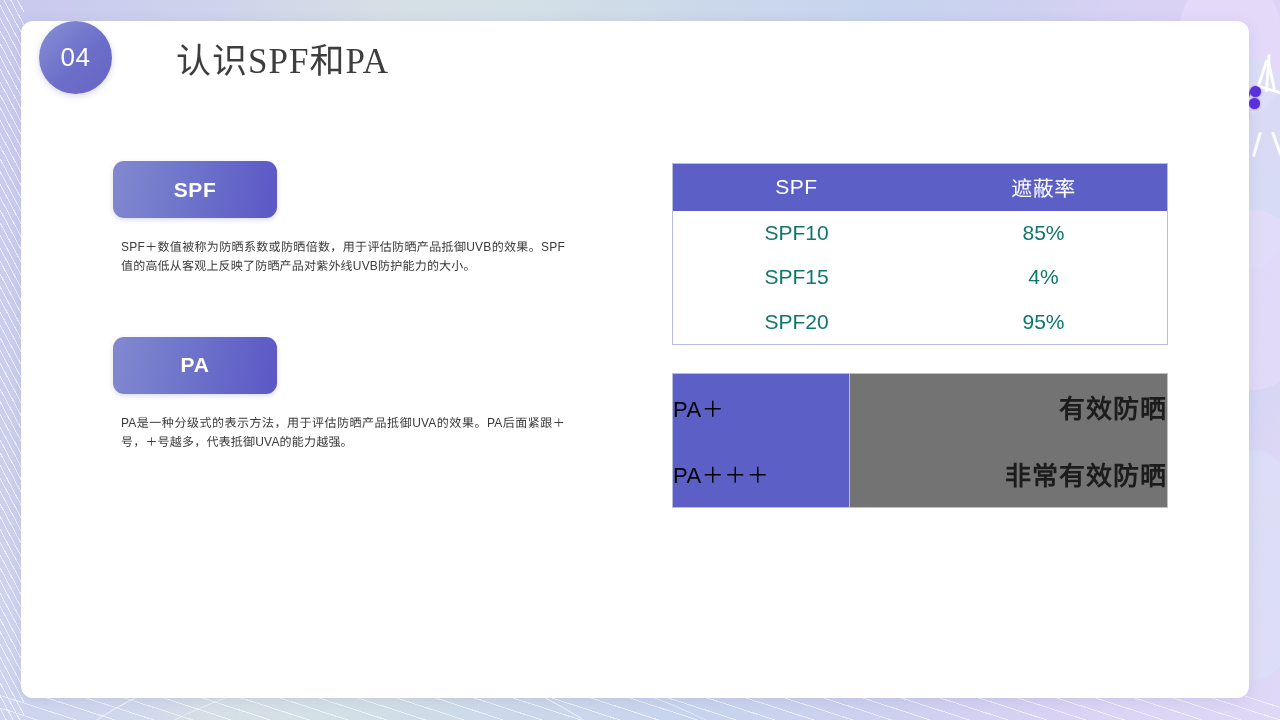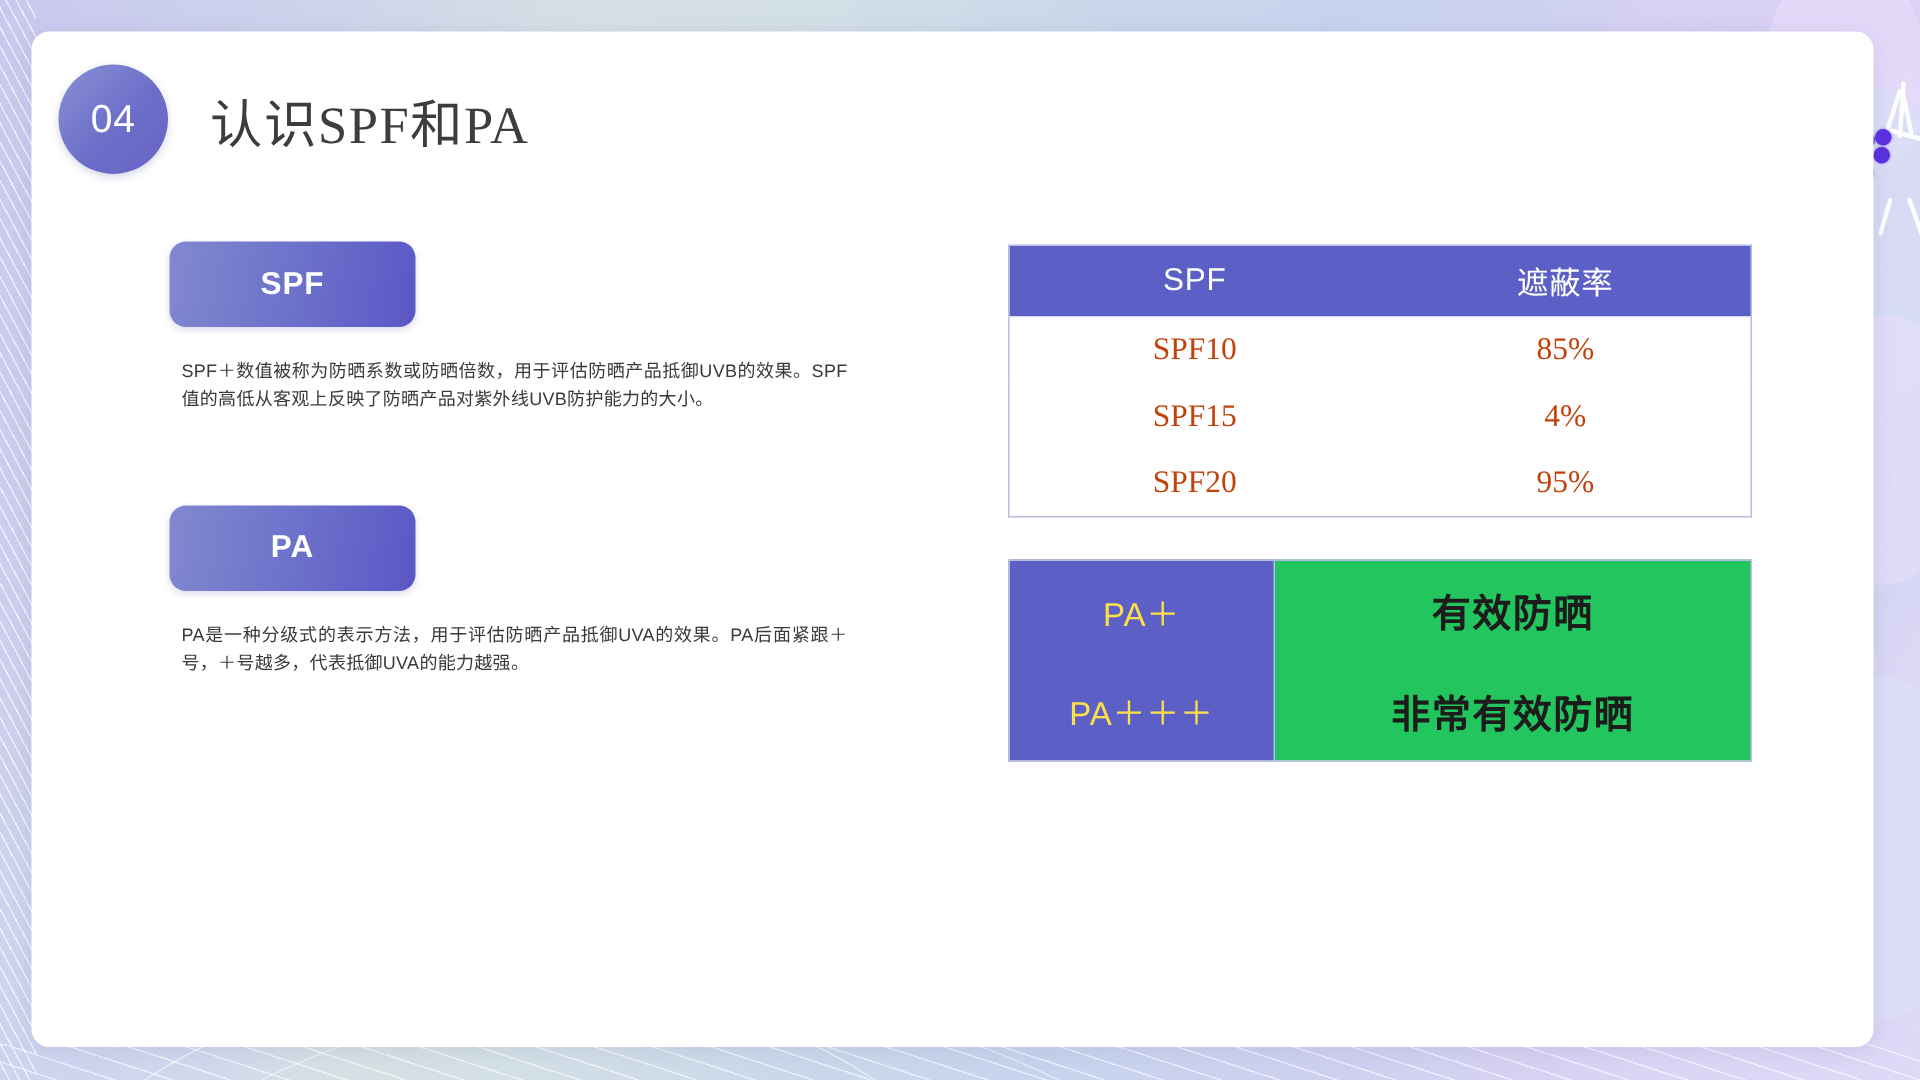--- a/index.html
+++ b/index.html
@@ -101,21 +101,21 @@
     background:#ffffff;
     border-radius:12px;
     box-shadow:0 2px 14px rgba(90,90,150,.13);
     overflow:hidden;
   }
 
   
   #header {
     position:absolute; left:0; top:0;
     display:flex; align-items:center;
-    padding-left:18px; padding-top:22px;
+    padding-left:18px; gap:36px;
   }
   #section-number {
     width:73px; height:73px; border-radius:50%;
     background:linear-gradient(135deg,#8a90d6 0%,#6b6fc9 55%,#6a63c4 100%);
     display:flex; align-items:center; justify-content:center;
     color:#ffffff;
     font-size:26px; font-weight:400;
     letter-spacing:.5px;
     box-shadow:0 2px 6px rgba(90,90,160,.25);
   }
@@ -175,51 +175,49 @@
     color:#ffffff;
     font-weight:400;
     font-size:21px;
     height:47px;
     letter-spacing:.5px;
     border:none;
   }
   #spf-table tbody td {
     height:44.5px;
     font-size:21px;
-    color:#c2410c;
+    color:#0f766e;
     text-align:center;
     background:#ffffff;
     border:none;
-    font-family:Liberation Serif, serif;
   }
 
   
   #pa-table {
     margin-top:28px;
     width:496px;
     border-collapse:collapse;
     border:1px solid #b9bde0;
     table-layout:fixed;
   }
   #pa-table td.pa-level {
     width:177px;
     background:#5c60c6;
-    color:#fde047;
+    color:#000000;
     font-size:22px;
-    text-align:center;
     height:67px;
     letter-spacing:.5px;
     border:none;
   }
   #pa-table td.pa-desc {
-    background:#22c55e;
+    background:#737373;
     color:#1c1c1c;
     font-size:26px;
     font-weight:bold;
-    text-align:center;
+    text-align:right;
     border:none;
     border-left:1px solid #b9bde0;
     letter-spacing:1px;
   }
 </style>
 </head>
 <body>
 
 <div id="slide">
 

